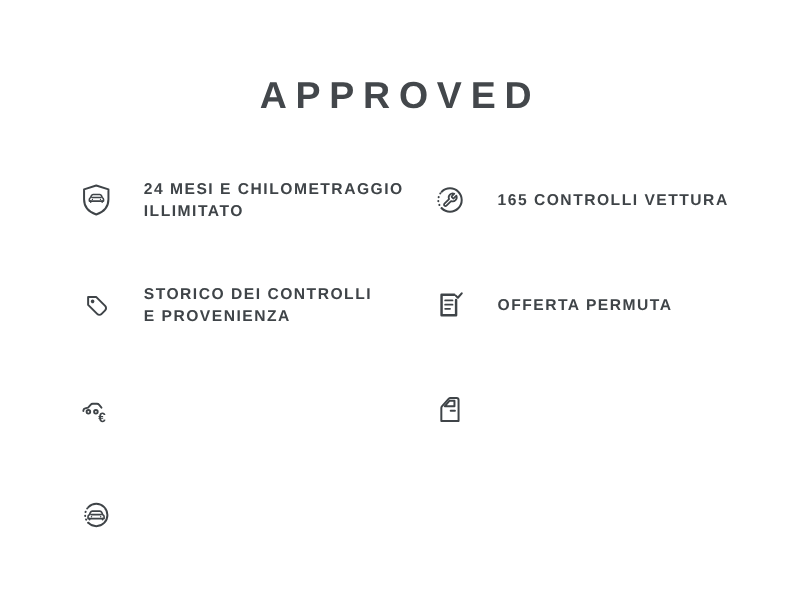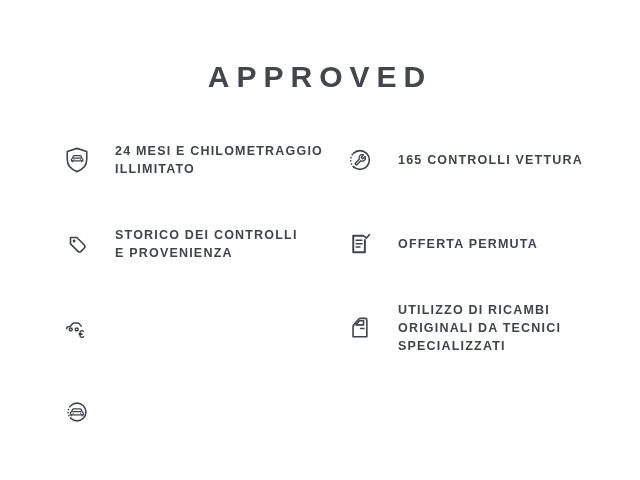--- a/index.html
+++ b/index.html
@@ -139,23 +139,20 @@
     </div>
 
     <div class="item">
       <span class="icon">
         <svg viewBox="0 0 32 32" fill="none" stroke="currentColor" stroke-width="1.7" stroke-linecap="round" stroke-linejoin="round">
           <path d="M8.6 25.4 V14.3 c0-.5.18-.98.5-1.35 L14.8 6.5 c.42-.48 1.03-.76 1.67-.76 h5.2 c.9 0 1.63.73 1.63 1.63 V25.4 Z"></path>
           <path d="M11.6 12.7 l3.9-4.5 h4.3 v4.5 Z"></path>
           <path d="M16.6 16.6 h3.6"></path>
         </svg>
       </span>
-      <span class="label">UTILIZZO DI RICAMBI
-ORIGINALI DA TECNICI
-SPECIALIZZATI</span>
     </div>
 
 
     <div class="item">
       <span class="icon">
         <svg viewBox="0 0 32 32" fill="none" stroke="currentColor" stroke-width="1.7" stroke-linecap="round" stroke-linejoin="round">
           <path d="M9.3 9.3 A9.5 9.5 0 1 1 9.3 22.7"></path>
           <path d="M9.3 22.7 A9.5 9.5 0 0 1 9.3 9.3" stroke-dasharray="0.2 3.1"></path>
           <g stroke-width="1.8">
               <use href="#car-front" transform="translate(8.2 9.4) scale(0.78)"></use>

